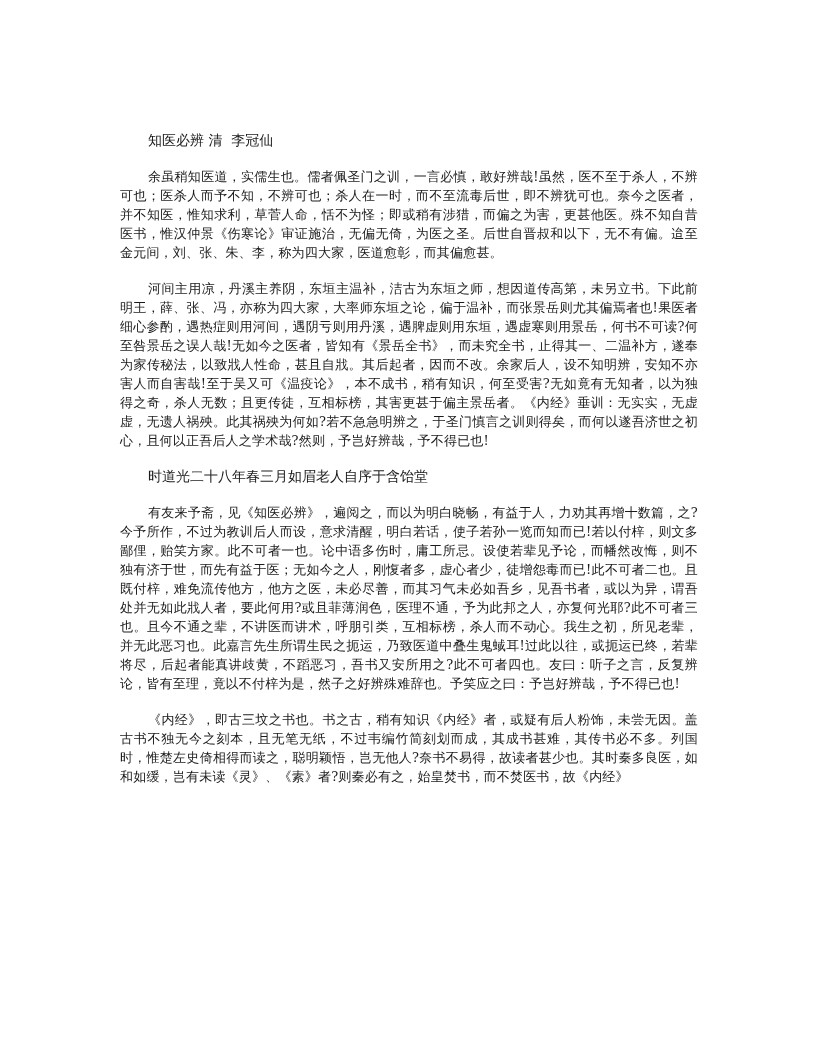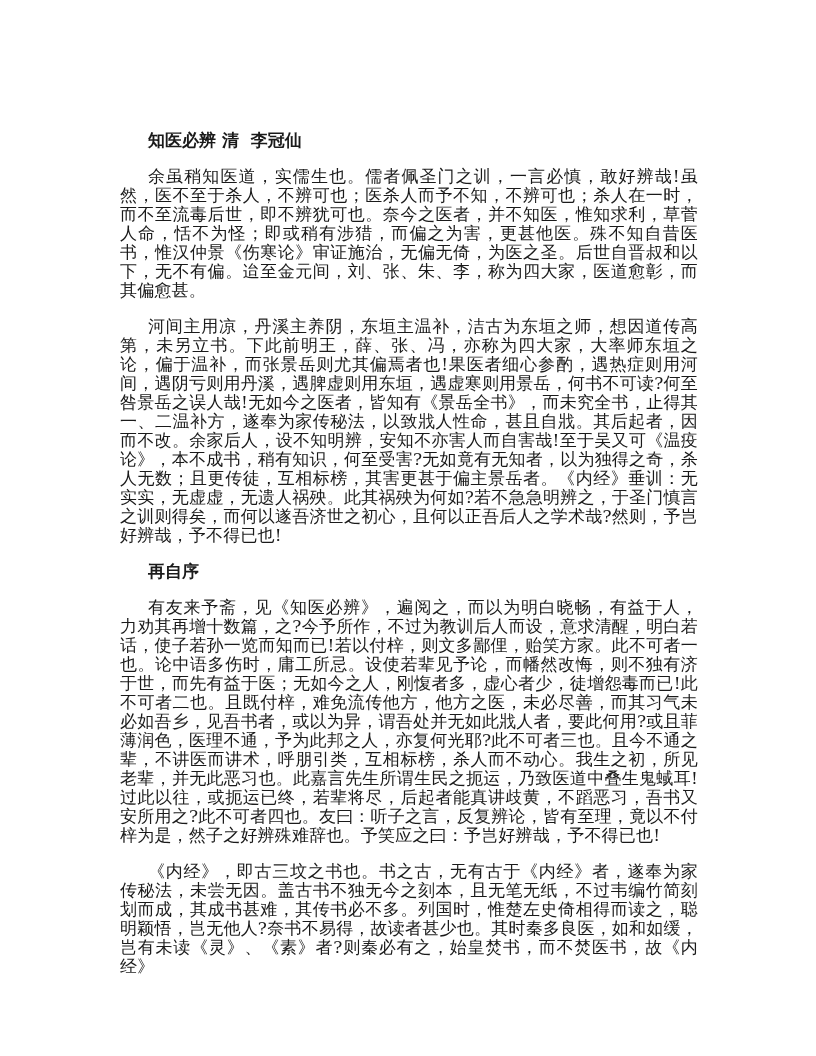--- a/index.html
+++ b/index.html
@@ -1,29 +1,29 @@
 <!DOCTYPE html>
 <html><head>
 <meta charset="utf-8">
 <style>
   html, body { margin: 0; padding: 0; background: #ffffff; }
   body { width: 816px; height: 1056px; position: relative; overflow: hidden;
          font-family: "DejaVu Serif", "Liberation Serif", serif; color: #1a1a1a; }
   .page { position: absolute; left: 120px; top: 131px; width: 578px; }
-  .line-heading { font-size: 17px; line-height: 19px; margin: 0 0 17px 0;
-                  padding-left: 28px; white-space: pre; font-weight: bold; }
-  .para { font-size: 17px; line-height: 19px; margin: 0 0 17px 0;
+  .line-heading { font-size: 14px; line-height: 19px; margin: 0 0 17px 0;
+                  padding-left: 28px; white-space: pre; }
+  .para { font-size: 13px; line-height: 19px; margin: 0 0 17px 0;
           text-indent: 28px; text-align: justify; letter-spacing: 0.2px; }
 </style>
 </head>
 <body>
 
 <div class="page">
   <div class="line-heading">知医必辨 清  李冠仙</div>
 
   <p class="para">余虽稍知医道，实儒生也。儒者佩圣门之训，一言必慎，敢好辨哉!虽然，医不至于杀人，不辨可也；医杀人而予不知，不辨可也；杀人在一时，而不至流毒后世，即不辨犹可也。奈今之医者，并不知医，惟知求利，草菅人命，恬不为怪；即或稍有涉猎，而偏之为害，更甚他医。殊不知自昔医书，惟汉仲景《伤寒论》审证施治，无偏无倚，为医之圣。后世自晋叔和以下，无不有偏。迨至金元间，刘、张、朱、李，称为四大家，医道愈彰，而其偏愈甚。</p>
   <p class="para">河间主用凉，丹溪主养阴，东垣主温补，洁古为东垣之师，想因道传高第，未另立书。下此前明王，薛、张、冯，亦称为四大家，大率师东垣之论，偏于温补，而张景岳则尤其偏焉者也!果医者细心参酌，遇热症则用河间，遇阴亏则用丹溪，遇脾虚则用东垣，遇虚寒则用景岳，何书不可读?何至咎景岳之误人哉!无如今之医者，皆知有《景岳全书》，而未究全书，止得其一、二温补方，遂奉为家传秘法，以致戕人性命，甚且自戕。其后起者，因而不改。余家后人，设不知明辨，安知不亦害人而自害哉!至于吴又可《温疫论》，本不成书，稍有知识，何至受害?无如竟有无知者，以为独得之奇，杀人无数；且更传徒，互相标榜，其害更甚于偏主景岳者。《内经》垂训：无实实，无虚虚，无遗人祸殃。此其祸殃为何如?若不急急明辨之，于圣门慎言之训则得矣，而何以遂吾济世之初心，且何以正吾后人之学术哉?然则，予岂好辨哉，予不得已也!</p>
+  <div class="line-heading">时道光二十八年春三月如眉老人自序于含饴堂</div>
 
-  <div class="line-heading">再自序</div>
   <p class="para">有友来予斋，见《知医必辨》，遍阅之，而以为明白晓畅，有益于人，力劝其再增十数篇，之?今予所作，不过为教训后人而设，意求清醒，明白若话，使子若孙一览而知而已!若以付梓，则文多鄙俚，贻笑方家。此不可者一也。论中语多伤时，庸工所忌。设使若辈见予论，而幡然改悔，则不独有济于世，而先有益于医；无如今之人，刚愎者多，虚心者少，徒增怨毒而已!此不可者二也。且既付梓，难免流传他方，他方之医，未必尽善，而其习气未必如吾乡，见吾书者，或以为异，谓吾处并无如此戕人者，要此何用?或且菲薄润色，医理不通，予为此邦之人，亦复何光耶?此不可者三也。且今不通之辈，不讲医而讲术，呼朋引类，互相标榜，杀人而不动心。我生之初，所见老辈，并无此恶习也。此嘉言先生所谓生民之扼运，乃致医道中叠生鬼蜮耳!过此以往，或扼运已终，若辈将尽，后起者能真讲歧黄，不蹈恶习，吾书又安所用之?此不可者四也。友曰：听子之言，反复辨论，皆有至理，竟以不付梓为是，然子之好辨殊难辞也。予笑应之曰：予岂好辨哉，予不得已也!</p>
 
-  <p class="para">《内经》，即古三坟之书也。书之古，无有古于《内经》者，遂奉为家传秘法，未尝无因。盖古书不独无今之刻本，且无笔无纸，不过韦编竹简刻划而成，其成书甚难，其传书必不多。列国时，惟楚左史倚相得而读之，聪明颖悟，岂无他人?奈书不易得，故读者甚少也。其时秦多良医，如和如缓，岂有未读《灵》、《素》者?则秦必有之，始皇焚书，而不焚医书，故《内经》</p>
+  <p class="para">《内经》，即古三坟之书也。书之古，稍有知识《内经》者，或疑有后人粉饰，未尝无因。盖古书不独无今之刻本，且无笔无纸，不过韦编竹简刻划而成，其成书甚难，其传书必不多。列国时，惟楚左史倚相得而读之，聪明颖悟，岂无他人?奈书不易得，故读者甚少也。其时秦多良医，如和如缓，岂有未读《灵》、《素》者?则秦必有之，始皇焚书，而不焚医书，故《内经》</p>
 </div>
 
 </body></html>

